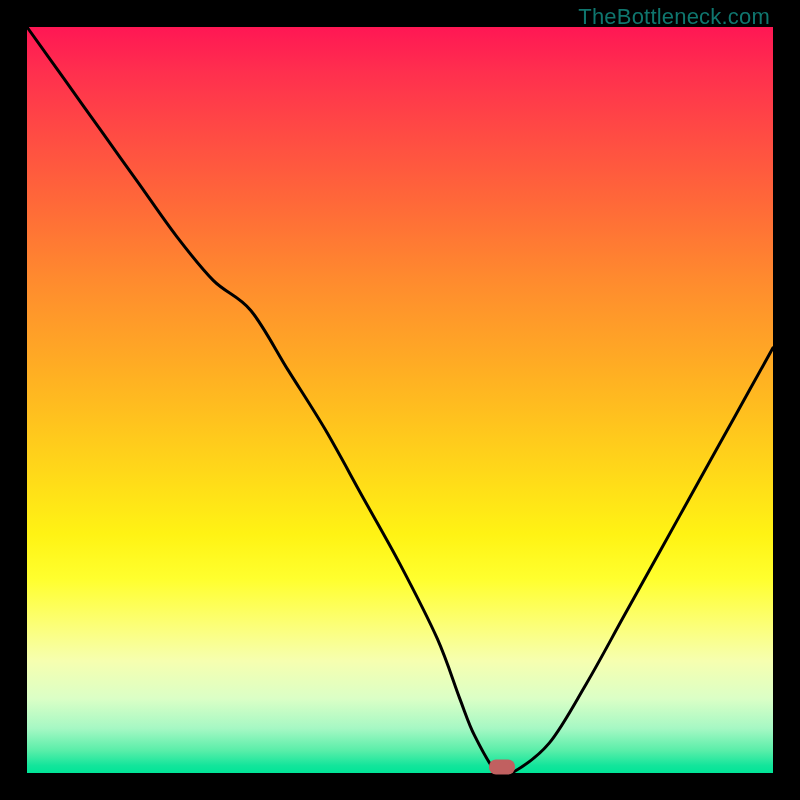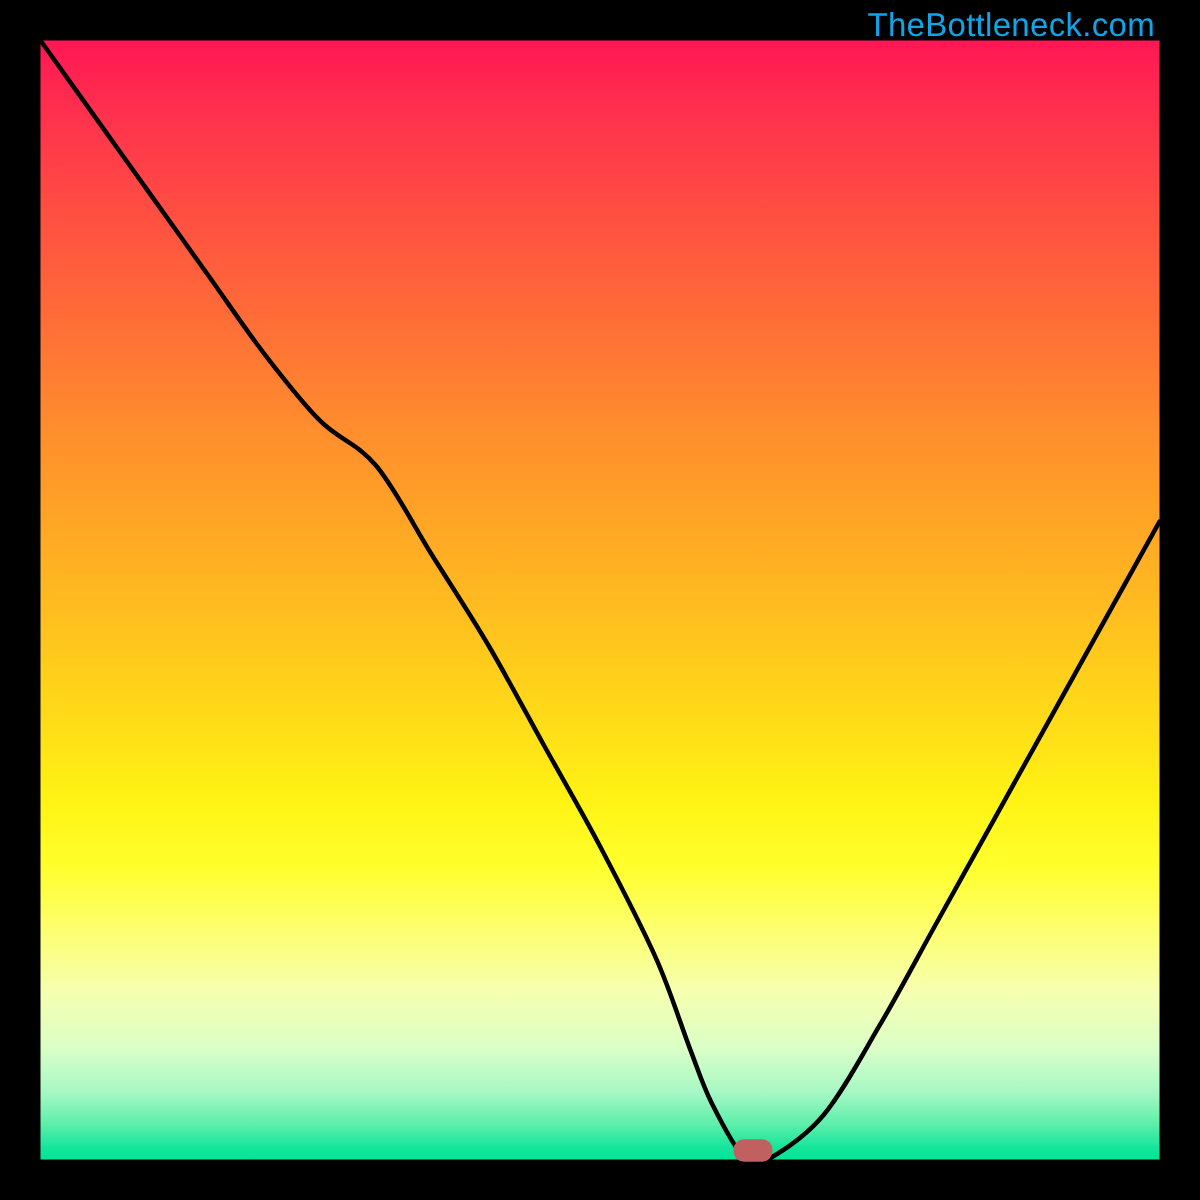--- a/index.html
+++ b/index.html
@@ -43,21 +43,21 @@
       #a6f8c4 94%,
       #59eea9 97%,
       #13e59b 99%,
       #00e597 100%
     );
   }
   .watermark {
     position: absolute;
     top: 4px;
     right: 30px;
-    color: #0ea5e9;
+    color: #0f766e;
     font-size: 22px;
     font-weight: 500;
     letter-spacing: 0.2px;
   }
   svg.curve {
     position: absolute;
     left: 27px;
     top: 27px;
     width: 746px;
     height: 746px;

